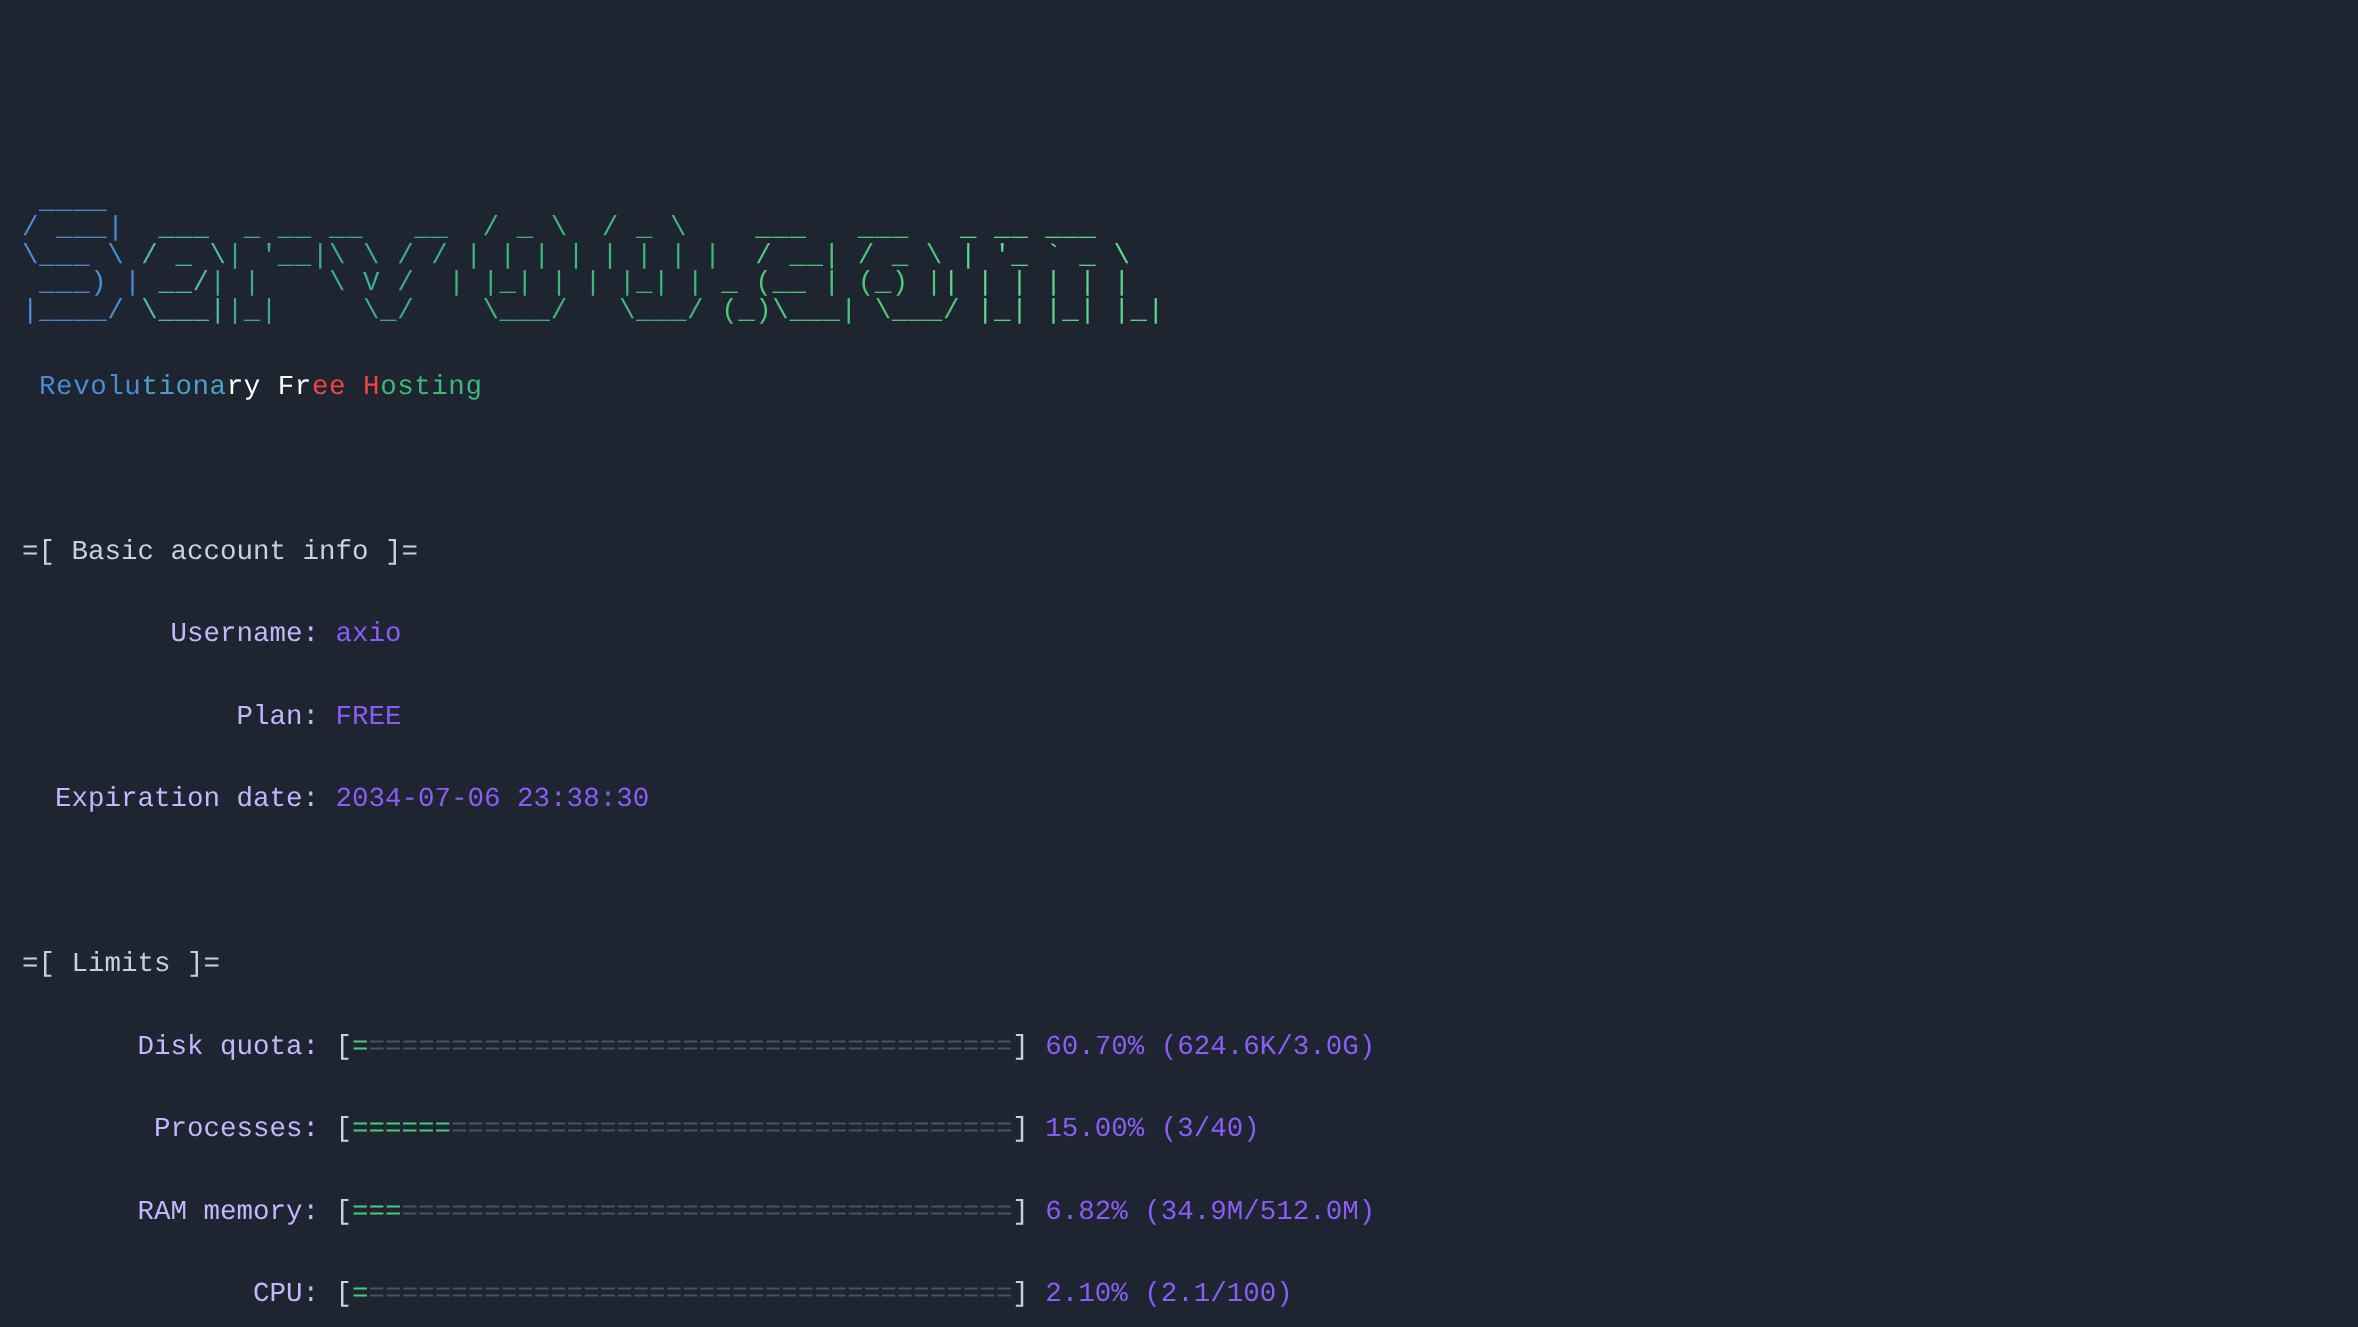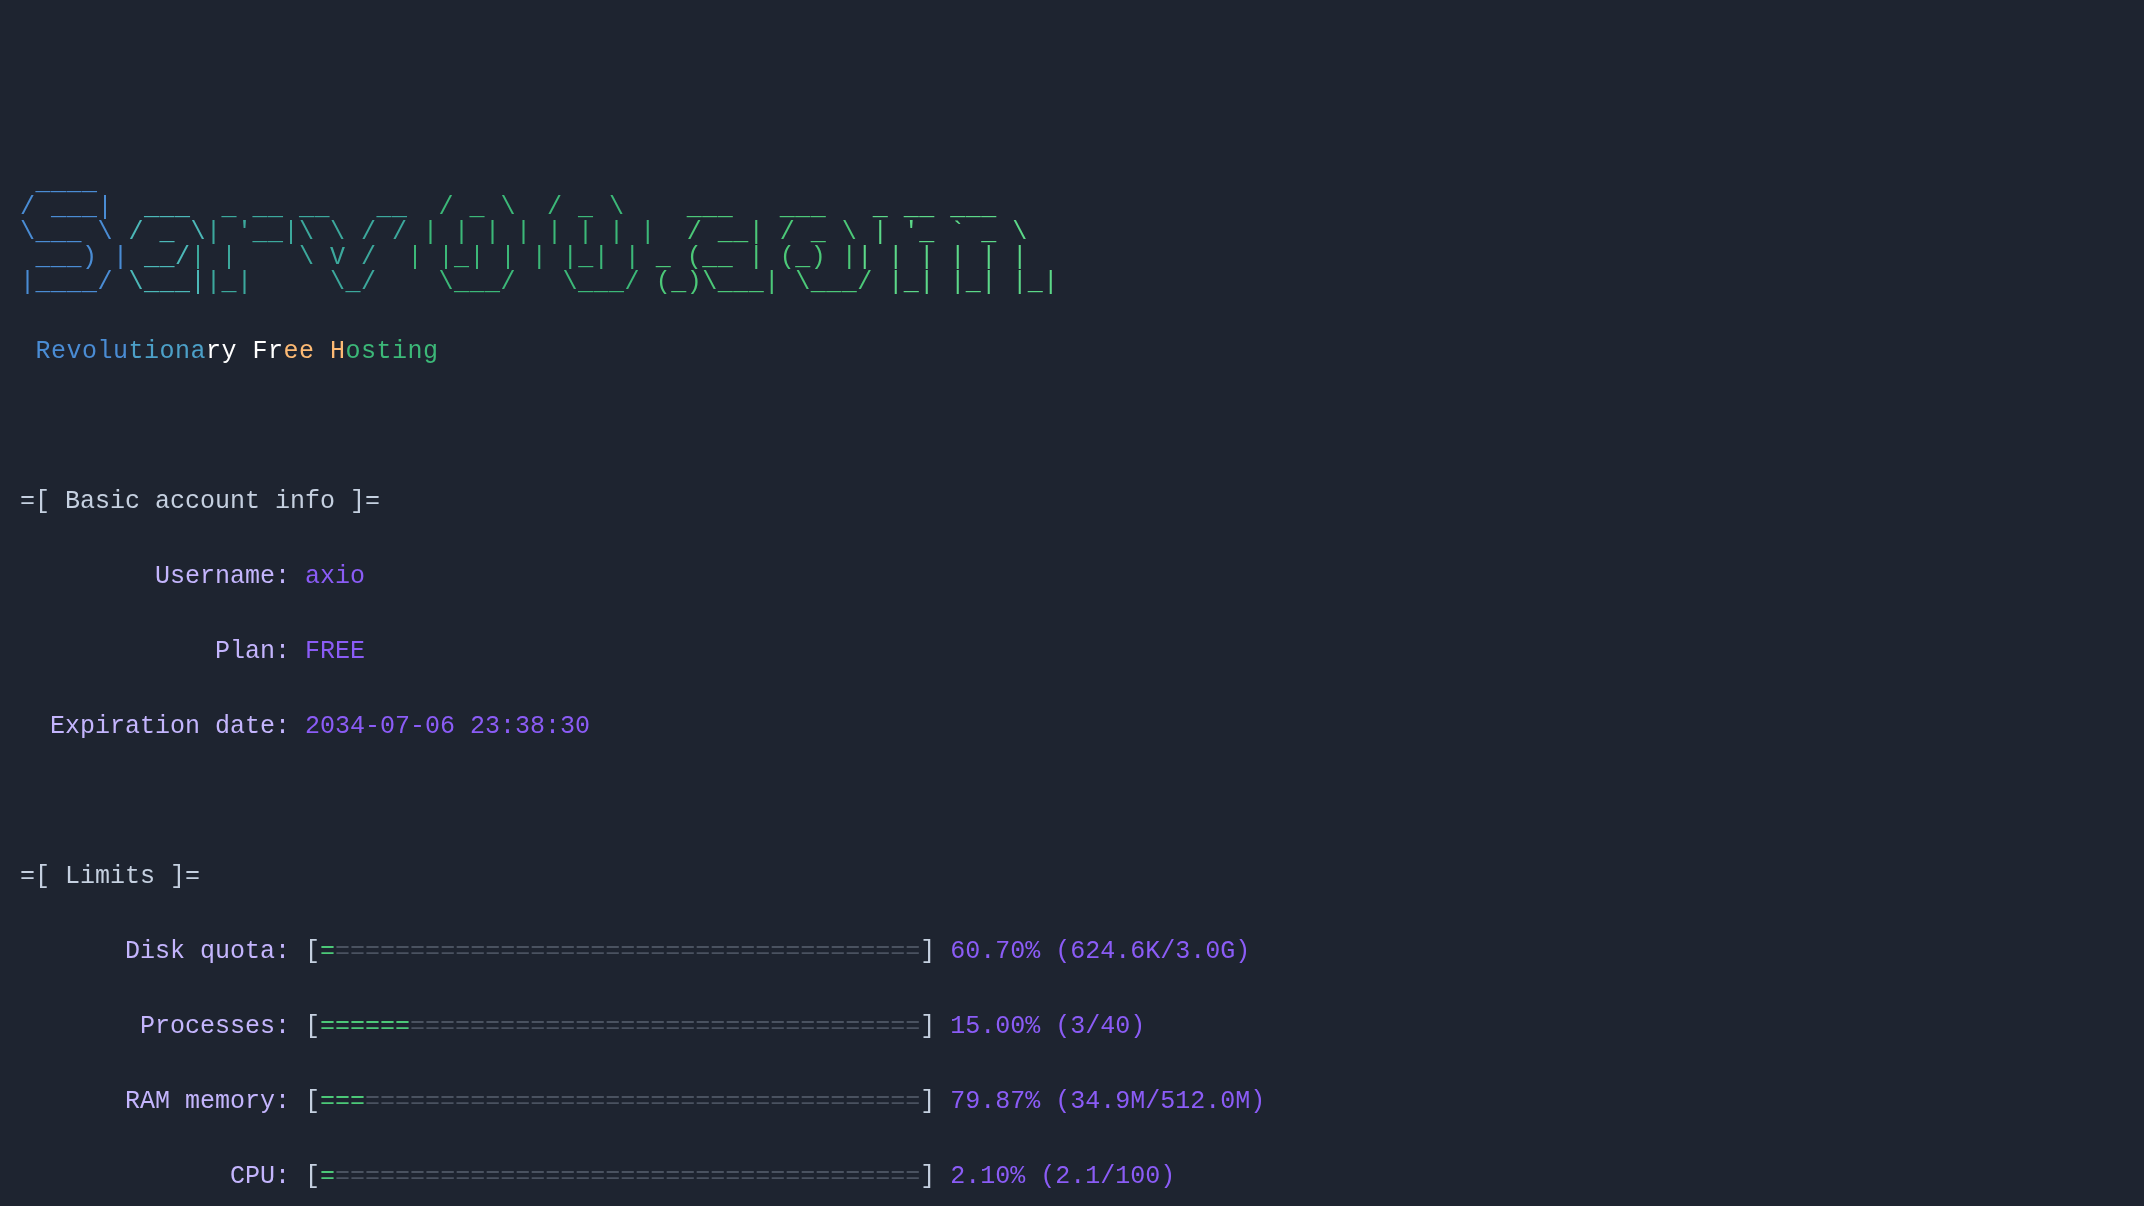--- a/index.html
+++ b/index.html
@@ -31,21 +31,21 @@
     .c-green2 { color: #4cc878; }
     .c-green3 { color: #5cd888; }
     
     .tagline {
       font-size: 25px;
       letter-spacing: 0.5px;
     }
     .tagline .t1 { color: #4a8cd4; }
     .tagline .t2 { color: #4ca0c8; }
     .tagline .t3 { color: #ffffff; }
-    .tagline .t4 { color: #fdba74; margin-top: 16px; }
+    .tagline .t4 { color: #ef4444; margin-top: 16px; }
     .tagline .t5 { color: #3cb878; }
     
     .section-header {
       color: #c5d0e0;
     }
     .label {
       color: #c4b5fd;
     }
     .value {
       color: #8b5cf6;
@@ -76,20 +76,20 @@
 <div class="tagline"> <span class="t1">Revolu</span><span class="t2">tiona</span><span class="t3">ry Fr</span><span class="t4">ee H</span><span class="t5">osting</span></div>
 <div class="row"> </div>
 <div class="row"><span class="section-header">=[ Basic account info ]=</span></div>
 <div class="row">         <span class="label">Username:</span> <span class="value">axio</span></div>
 <div class="row">             <span class="label">Plan:</span> <span class="value">FREE</span></div>
 <div class="row">  <span class="label">Expiration date:</span> <span class="value">2034-07-06 23:38:30</span></div>
 <div class="row"> </div>
 <div class="row"><span class="section-header">=[ Limits ]=</span></div>
 <div class="row">       <span class="label">Disk quota:</span> <span class="bracket">[</span><span class="bar-fill">=</span><span class="bar-empty">=======================================</span><span class="bracket">]</span> <span class="value">60.70%</span> <span class="value">(624.6K/3.0G)</span></div>
 <div class="row">        <span class="label">Processes:</span> <span class="bracket">[</span><span class="bar-fill">======</span><span class="bar-empty">==================================</span><span class="bracket">]</span> <span class="value">15.00%</span> <span class="value">(3/40)</span></div>
-<div class="row">       <span class="label">RAM memory:</span> <span class="bracket">[</span><span class="bar-fill">===</span><span class="bar-empty">=====================================</span><span class="bracket">]</span> <span class="value">79.87%</span> <span class="value">(34.9M/512.0M)</span></div>
+<div class="row">       <span class="label">RAM memory:</span> <span class="bracket">[</span><span class="bar-fill">===</span><span class="bar-empty">=====================================</span><span class="bracket">]</span> <span class="value">6.82%</span> <span class="value">(34.9M/512.0M)</span></div>
 <div class="row">              <span class="label">CPU:</span> <span class="bracket">[</span><span class="bar-fill">=</span><span class="bar-empty">=======================================</span><span class="bracket">]</span> <span class="value">2.10%</span> <span class="value">(2.1/100)</span></div>
 
 
 
 
 
 
 
 </body></html>

